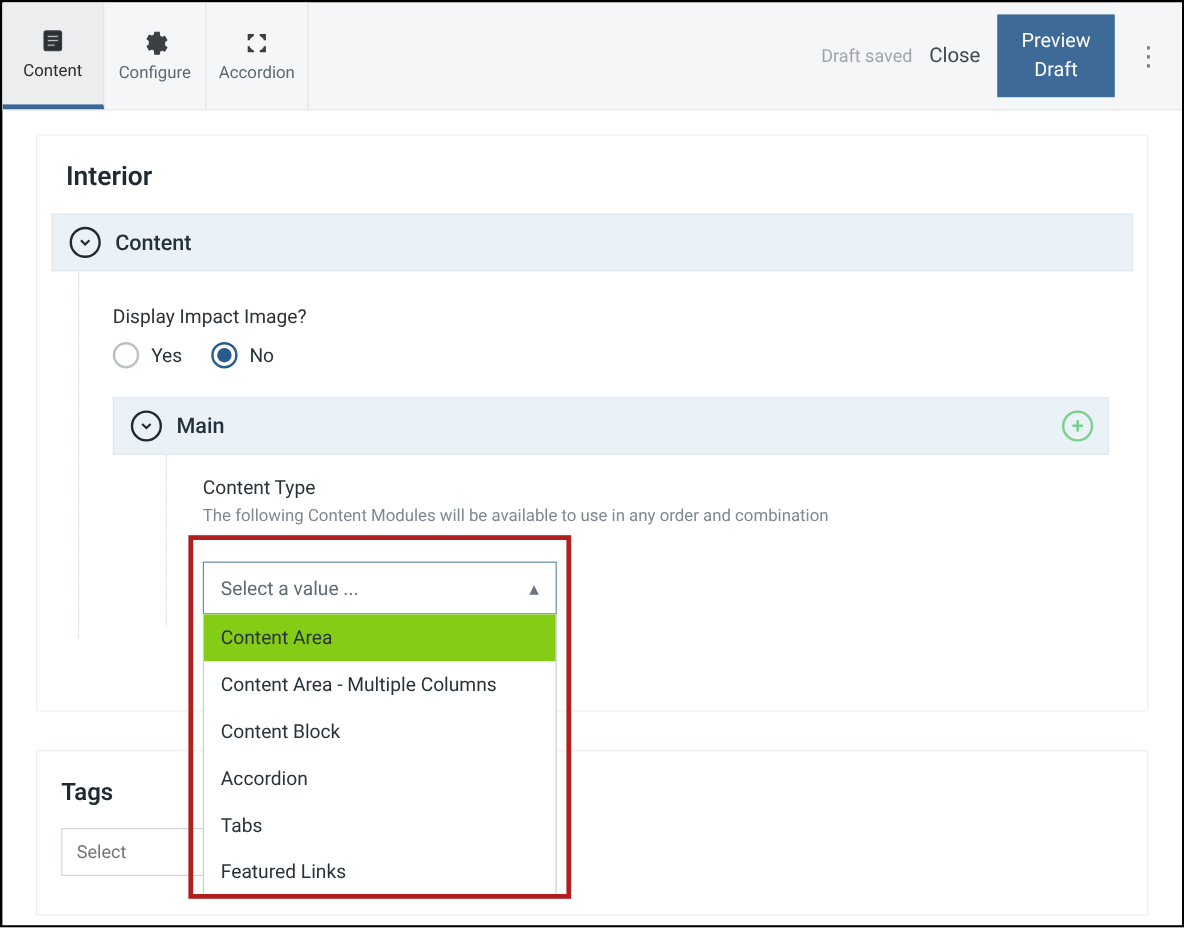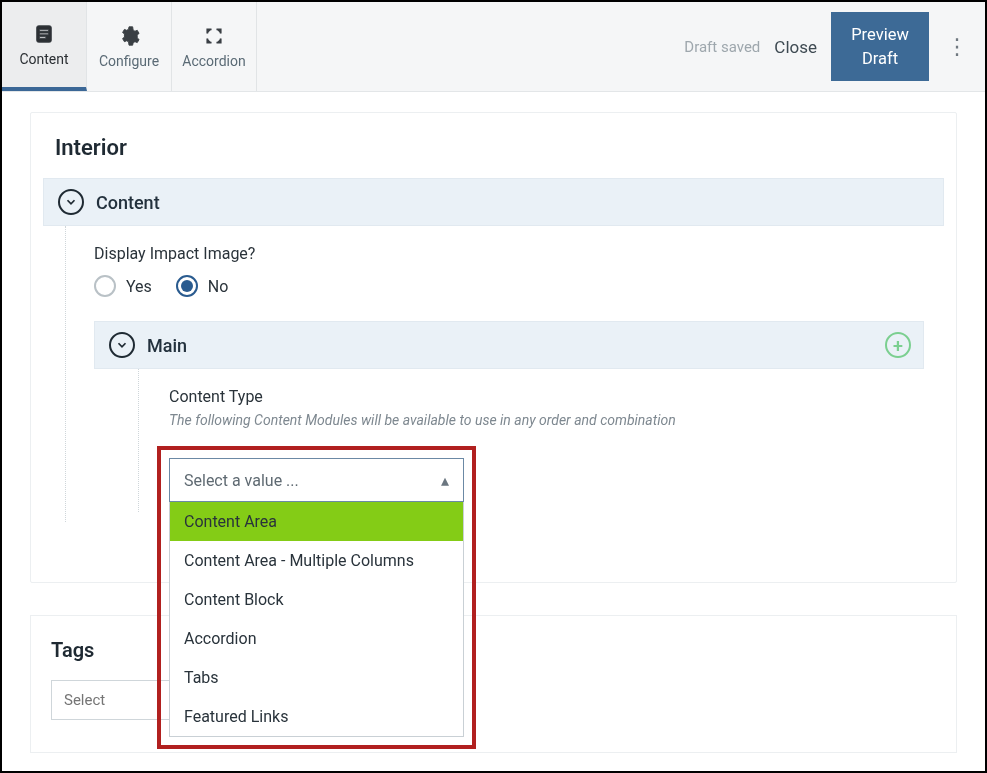--- a/index.html
+++ b/index.html
@@ -78,42 +78,42 @@
     cursor: pointer;
     position: relative;
   }
   .section-header .title { font-size: 18px; color: #23313d; font-weight: 500; }
   .chevron-circle {
     width: 26px; height:26px; border:2.5px solid #1f2a33; border-radius:50%;
     display:flex; align-items:center; justify-content:center;
   }
   .chevron-circle svg { width:14px; height:14px; }
 
-  .section-body { padding: 18px 20px 10px 28px; border-left: 1px dotted #cfd6da; margin-left: 22px; }
+  .section-body { padding: 28px 20px 10px 28px; border-left: 1px dotted #cfd6da; margin-left: 22px; }
   .field-label { font-size: 16px; color: #2a333a; margin-bottom: 12px; }
   .radio-row { display:flex; gap: 24px; align-items:center; }
   .radio { display:flex; align-items:center; gap:10px; cursor:pointer; }
   .radio-outer { width:22px; height:22px; border:2.5px solid #b9c1c6; border-radius:50%; display:flex; align-items:center; justify-content:center; }
   .radio.selected .radio-outer { border-color:#2a5b8f; }
   .radio-inner { width:12px; height:12px; border-radius:50%; background:transparent; }
   .radio.selected .radio-inner { background:#2a5b8f; }
   .radio-label { font-size:16px; color:#2a333a; }
 
   
   .sub-section { margin: 24px 0 0 0; }
   .sub-section .section-header { position: relative; }
   .add-circle {
     position:absolute; right:12px; top:50%; transform:translateY(-50%);
     width:26px; height:26px; border:2px solid #7bcf90; color:#7bcf90; border-radius:50%;
     display:flex; align-items:center; justify-content:center; font-size:18px; font-weight:600;
     cursor:pointer; background:#fff0;
   }
   .sub-body { padding: 18px 20px 10px 30px; border-left:1px dotted #cfd6da; margin-left: 44px; }
   .sub-body .field-label { font-size:16px; color:#2a333a; margin-bottom:6px; }
-  .help-text { font-style: italic; color:#7e8890; font-size:14px; margin-bottom: 30px; }
+  .help-text { color:#7e8890; font-size:14px; margin-bottom: 30px; }
 
   
   .select-wrap { position: relative; width: 295px; }
   .select-box {
     width: 100%; height: 44px; border:1px solid #6b89a5; background:#fff;
     display:flex; align-items:center; justify-content:space-between;
     padding: 0 14px; cursor:pointer;
   }
   .select-placeholder { color:#5f6a72; font-size:16px; }
   .select-caret { color:#6b7680; }

